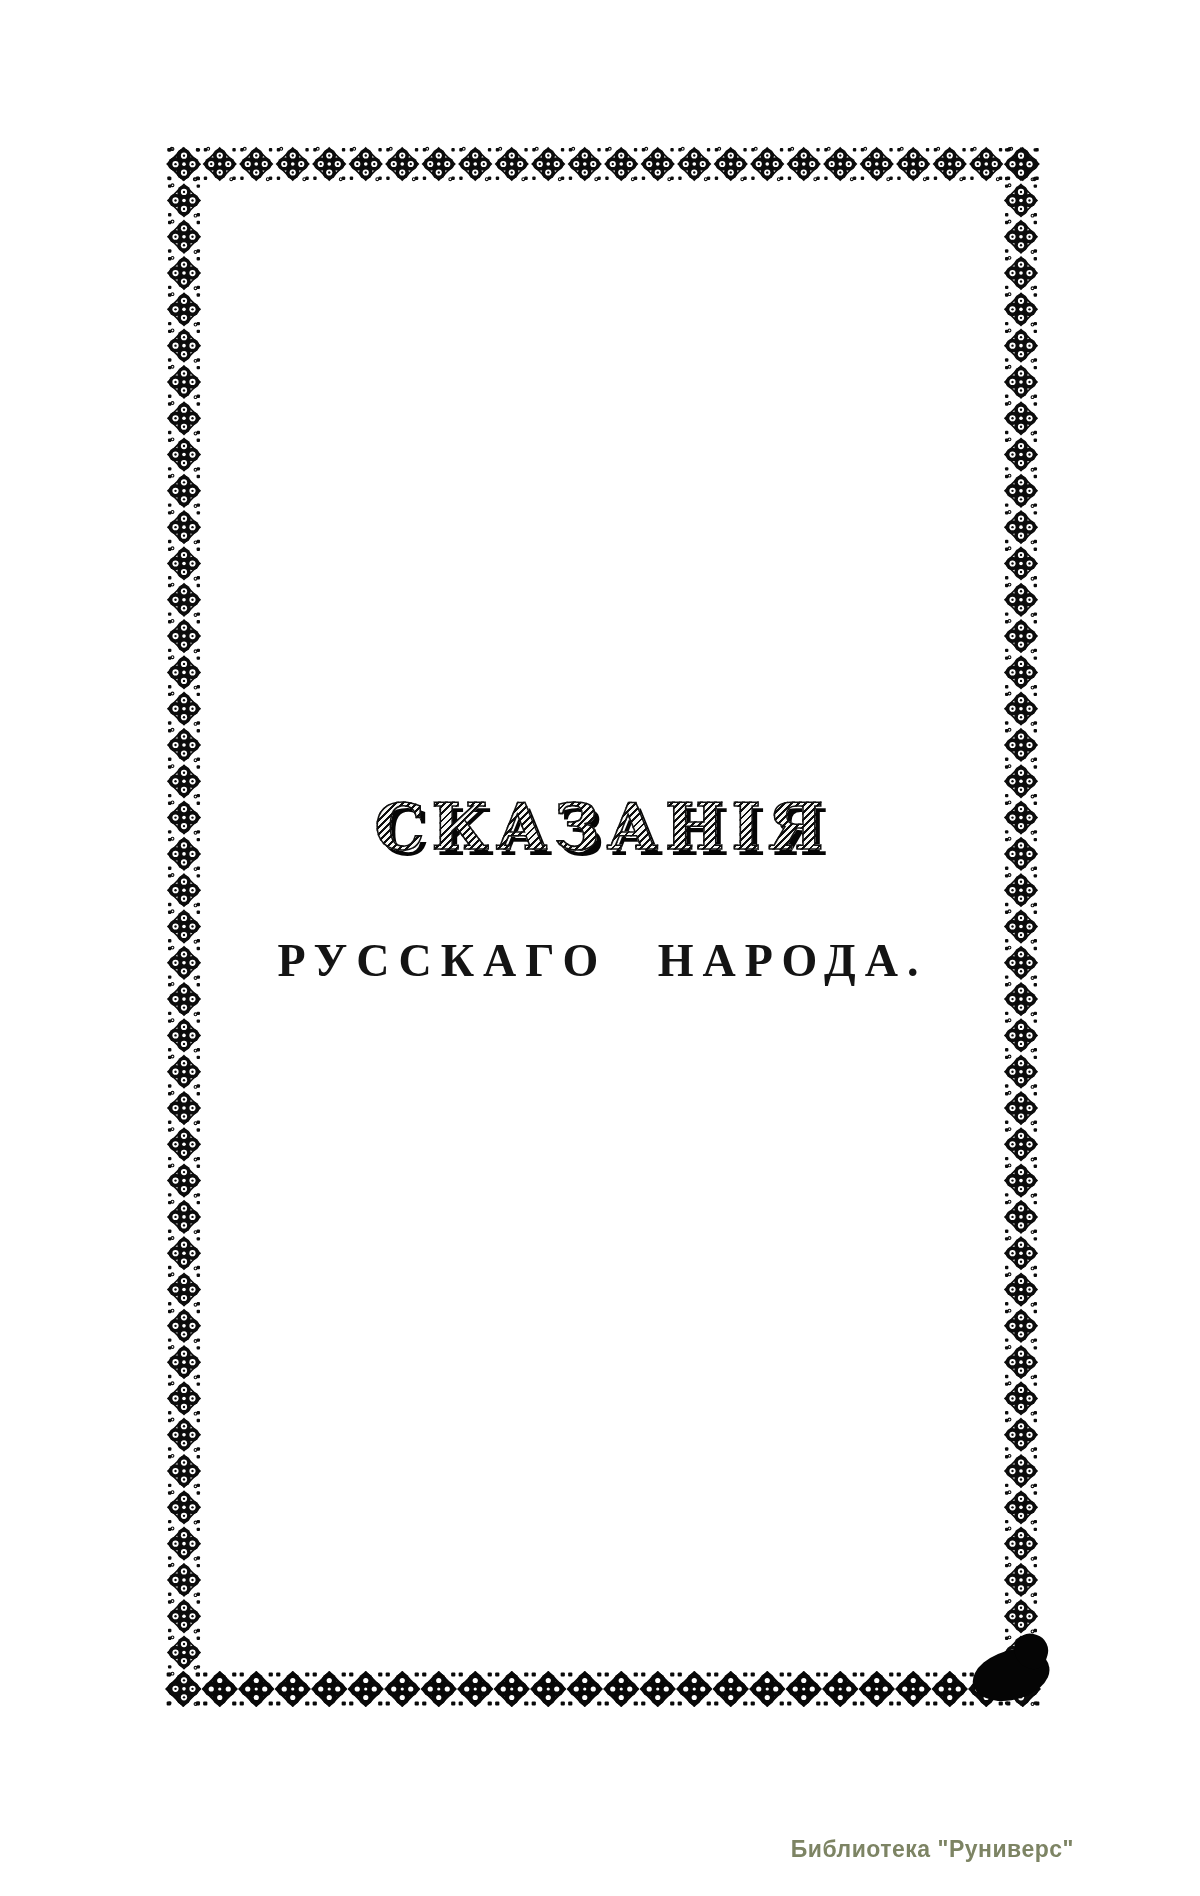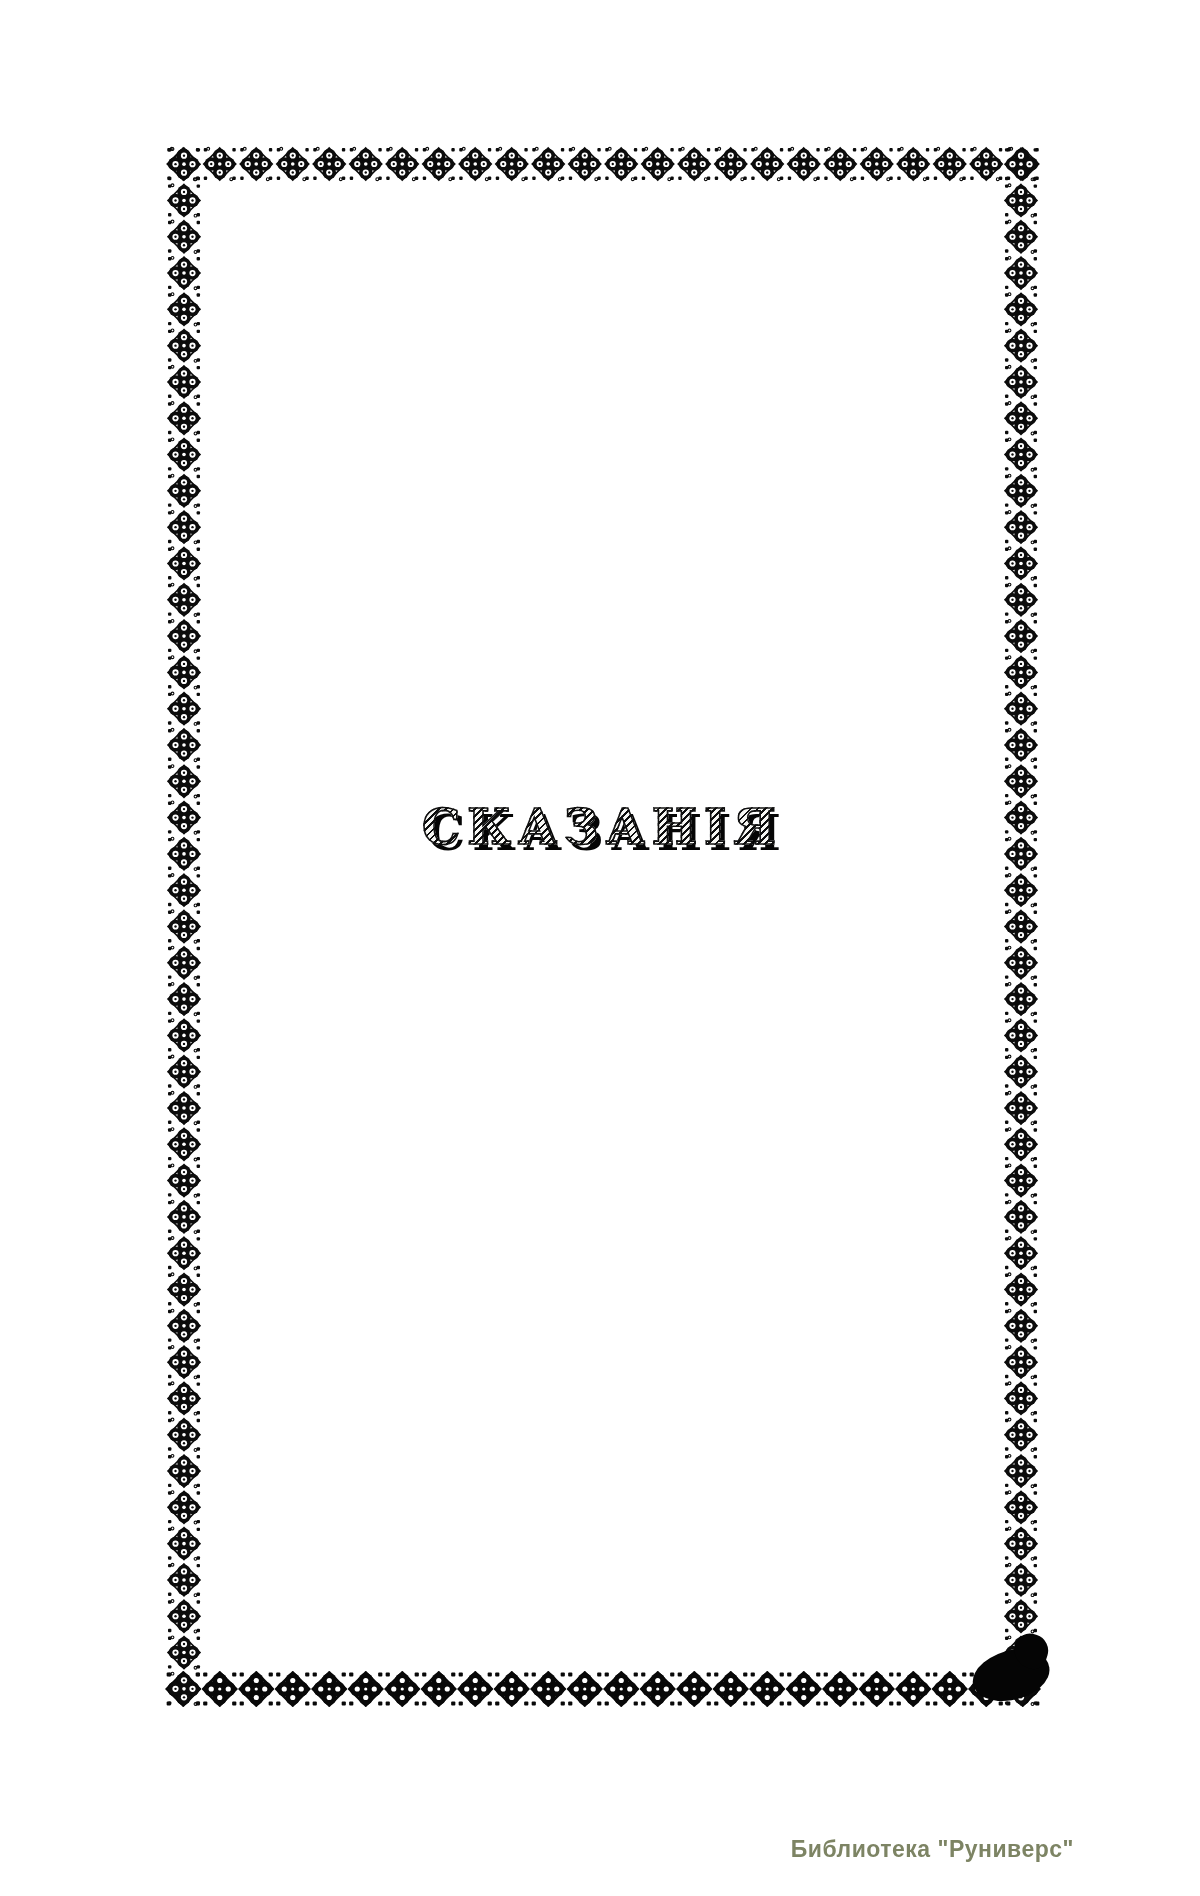--- a/index.html
+++ b/index.html
@@ -29,21 +29,21 @@
     background:#050505;border-radius:48% 52% 40% 60%;transform:rotate(18deg);
   }
   
   .title-wrap{
     position:absolute;left:165px;width:875px;text-align:center;
   }
   .title1{top:792px;height:80px;}
   .title1 .layer{
     position:absolute;left:0;right:0;top:0;
     font-family:"DejaVu Serif", serif;font-weight:700;
-    font-size:48px;line-height:70px;letter-spacing:7px;
+    font-size:63px;line-height:70px;letter-spacing:7px;
     white-space:nowrap;
   }
   .title1 .shadow-layer{color:#050505;transform:translate(5px,6px);}
   .title1 .hatch-layer{
     background:repeating-linear-gradient(135deg,#0e0e0e 0 2px,#f7f7f4 2px 5px);
     -webkit-background-clip:text;background-clip:text;
     color:transparent;
     -webkit-text-stroke:1.6px #101010;
   }
   .title2{
@@ -275,16 +275,17 @@
         <use href="#rosette" xlink:href="#rosette" x="1" y="1524.6976744186047" width="36" height="36.30232558139535"></use>
       </svg>
   </div>
   <div class="ink-blot"></div>
   <div class="ink-blot2"></div>
 
   <div class="title-wrap title1">
     <span class="layer shadow-layer">СКАЗАНІЯ</span>
     <span class="layer hatch-layer">СКАЗАНІЯ</span>
   </div>
+  <div class="title-wrap title2">РУССКАГО НАРОДА.</div>
 
   <div class="watermark" style="color: rgb(125, 132, 100);">Библиотека "Руниверс"</div>
 
 </div>
 
 </body></html>

